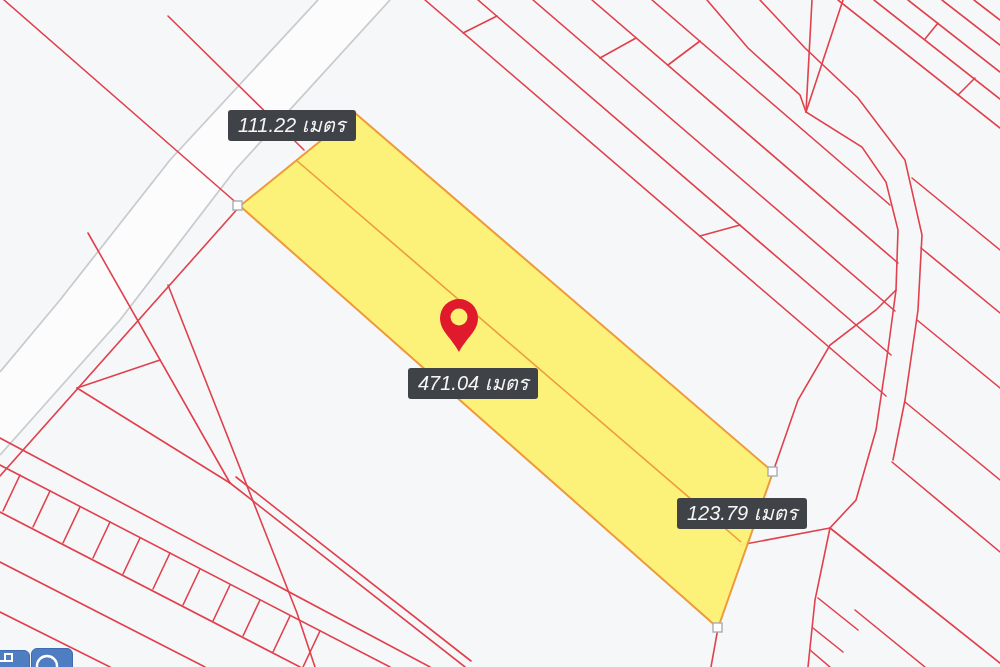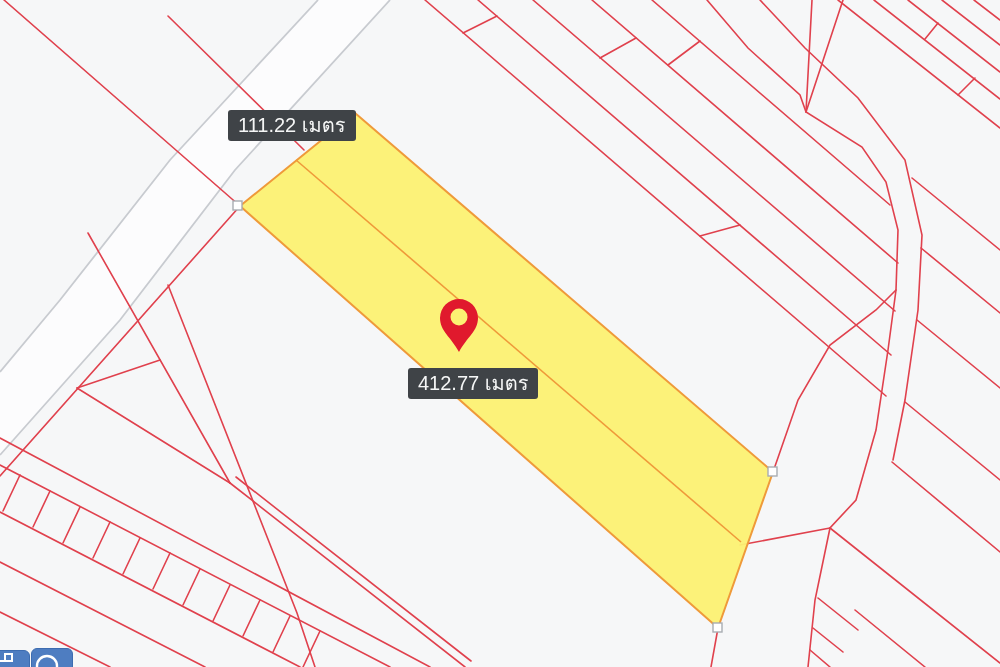--- a/index.html
+++ b/index.html
@@ -3,21 +3,21 @@
 <meta charset="utf-8">
 <style>
   :root{
     --bg:#f6f7f8; --parcel-red:#e0414d; --road-gray:#c8cbd0; --road-fill:#fcfcfd;
     --hl-yellow:#fcf172; --hl-orange:#ef9a3a; --label-bg:#3f4347; --label-text:#f5f6f6;
     --marker-red:#e0192d; --button-blue:#4e7dc1; --button-border:#3d6cb0;
     --vertex-fill:#ffffff; --vertex-border:#a9adb3;
   }
   html,body{margin:0;padding:0;}
   body{font-family:"Liberation Sans",sans-serif;}
-  .map{position:relative;width:1000px;height:667px;background:var(--bg);overflow:hidden;}
+  .map{position:relative;width:1000px;height:667px;background:var(--bg);overflow:hidden;font-style:italic;}
   .map svg{position:absolute;left:0;top:0;}
   .rl{stroke:var(--parcel-red);stroke-width:1.6;fill:none;stroke-linecap:round;}
   .gl{stroke:var(--road-gray);stroke-width:1.8;fill:none;}
   .roadfill{fill:var(--road-fill);stroke:none;}
   .hl{fill:var(--hl-yellow);fill-opacity:.95;stroke:var(--hl-orange);stroke-width:2;stroke-linejoin:round;}
   .hl-inner{stroke:var(--hl-orange);stroke-width:1.6;fill:none;}
   .vx{fill:var(--vertex-fill);stroke:var(--vertex-border);stroke-width:1.4;}
   .mlabel{position:absolute;background:var(--label-bg);color:var(--label-text);
     font-size:20px;line-height:23px;padding:4px 10px;border-radius:3px;white-space:nowrap;}
   .toolbtn{position:absolute;background:var(--button-blue);border:1px solid var(--button-border);
@@ -115,21 +115,22 @@
       <rect class="vx" x="768" y="467" width="9" height="9"></rect>
     </g>
 
     <g>
       <path d="M459,352 C451,337 440,331 440,318 a19,19 0 1 1 38,0 c0,13 -11,19 -19,34 z" fill="var(--marker-red)"></path>
       <circle cx="459" cy="317" r="8.5" fill="var(--hl-yellow)"></circle>
     </g>
   </svg>
 
   <div class="mlabel" style="left:228px;top:110px">111.22 เมตร</div>
-  <div class="mlabel" style="left:408px;top:368px">412.77 เมตร</div>
+  <div class="mlabel" style="left:408px;top:368px">471.04 เมตร</div>
+  <div class="mlabel" style="left:677px;top:498px">123.79 เมตร</div>
 
   <div class="toolbtn" style="left:-12px;top:650px">
     <svg width="26" height="16" viewBox="0 0 26 16">
       <line x1="1" y1="10" x2="17" y2="10" stroke="#ffffff" stroke-width="2"></line>
       <rect x="16" y="3" width="7" height="7" fill="none" stroke="#ffffff" stroke-width="2"></rect>
     </svg>
   </div>
   <div class="toolbtn" style="left:31px;top:648px">
     <svg width="30" height="19" viewBox="0 0 30 19">
       <circle cx="15" cy="17" r="10" fill="none" stroke="#ffffff" stroke-width="2.4"></circle>

